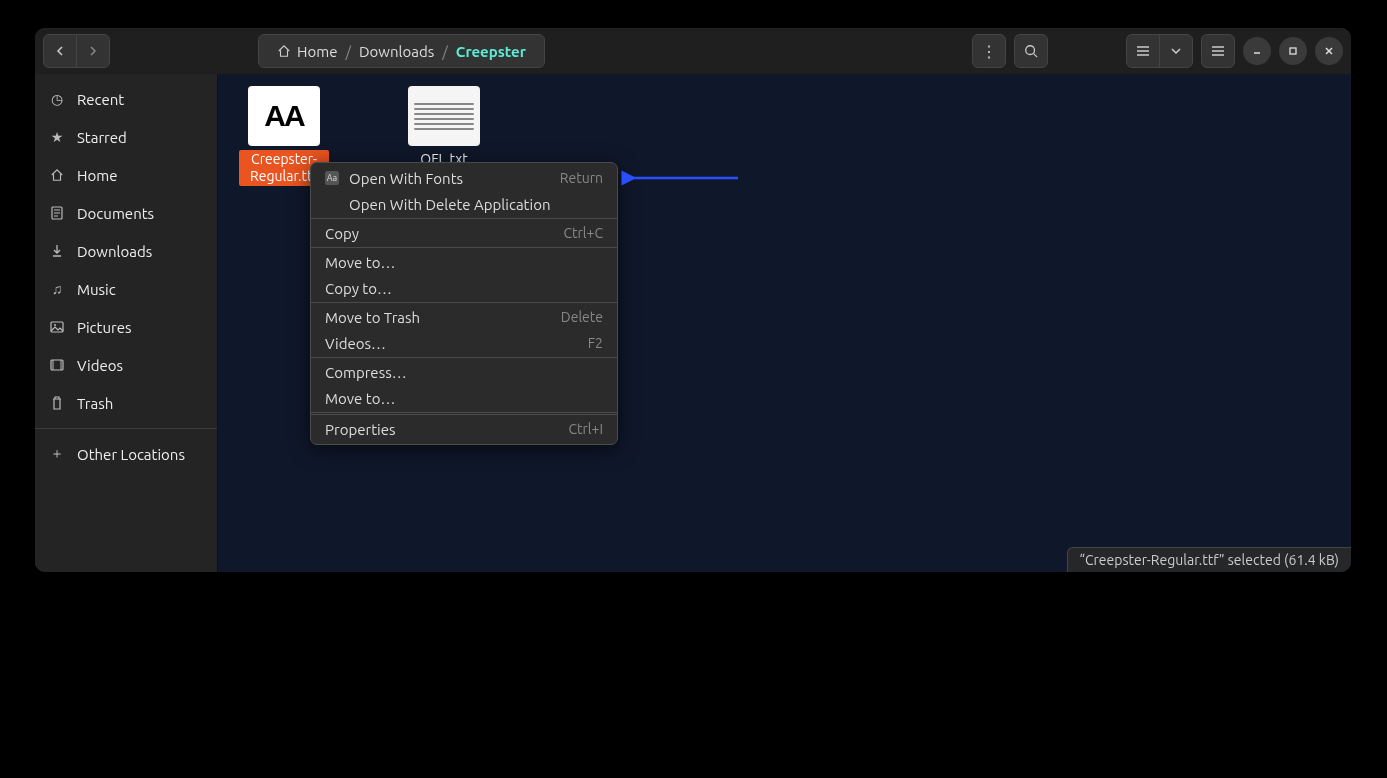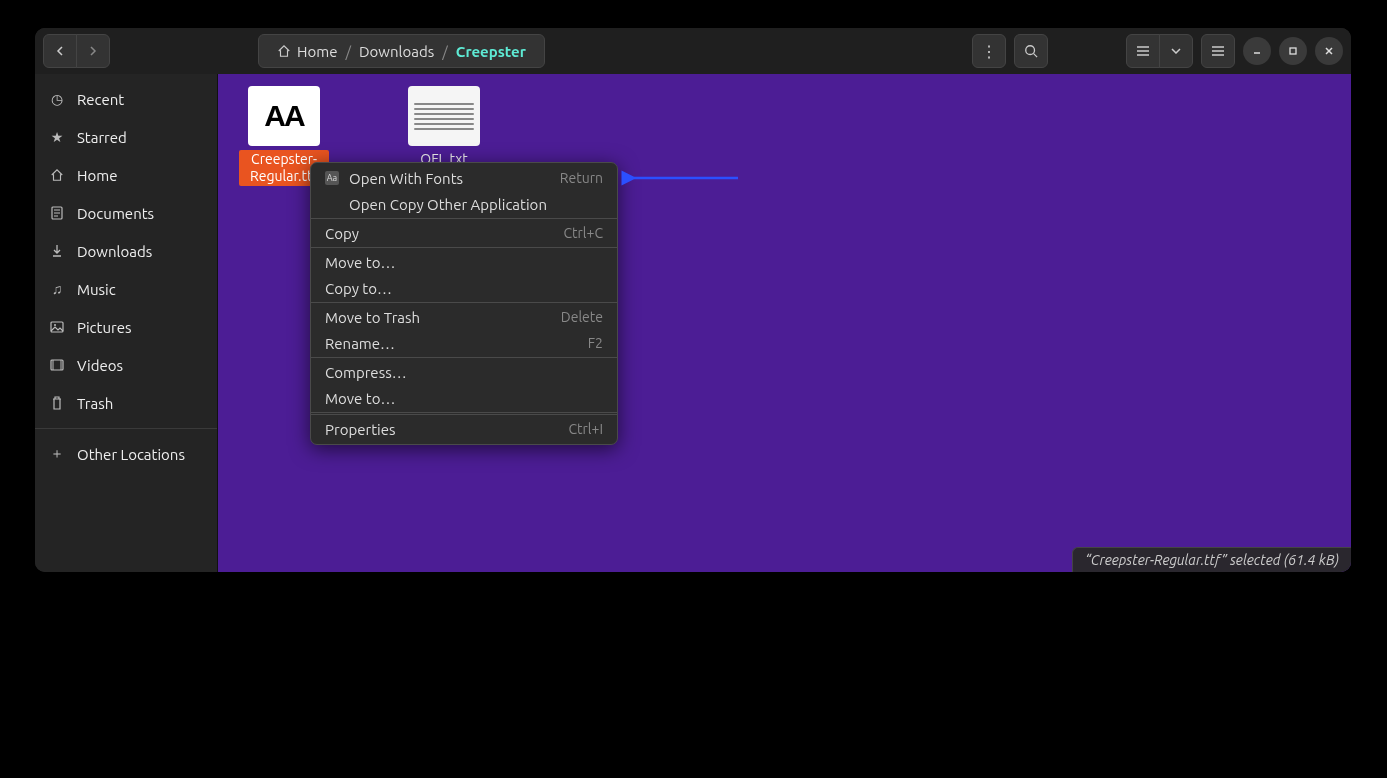--- a/index.html
+++ b/index.html
@@ -75,21 +75,21 @@
     gap: 12px;
     padding: 0 14px;
     color: #eee;
     cursor:pointer;
   }
   .side-sep { border-top:1px solid #3a3a3a; margin: 6px 0; }
   .side-icon { width: 16px; display:flex; justify-content:center; color:#bbb; font-size:14px;}
   .main {
     flex:1;
     position:relative;
-    background:#4c1d95;
+    background:#0f172a;
   }
   .files { display:flex; padding: 12px 16px; gap: 60px; align-items:flex-start;}
   .file {
     width: 100px;
     display:flex;
     flex-direction:column;
     align-items:center;
     text-align:center;
   }
   .thumb {
@@ -157,21 +157,20 @@
     bottom: 0;
     right: 0;
     background: rgba(40,40,40,0.95);
     border-top-left-radius:6px;
     border:1px solid #444;
     border-right:none;
     border-bottom:none;
     padding: 4px 12px;
     font-size:14px;
     color:#ccc;
-    font-style:italic;
   }
   .space-grow { flex: 1; }
 </style>
 </head>
 <body>
 
 <div class="window">
 
   <div class="titlebar">
     <div class="btn-group">
@@ -352,21 +351,21 @@
         <div class="cm-item">
           <span class="cm-left">
             <span class="cm-icon">Aa</span>
             <span>Open With Fonts</span>
           </span>
           <span class="cm-shortcut">Return</span>
         </div>
         <div class="cm-item">
           <span class="cm-left">
               <span style="width:14px;"></span>
-              <span>Open Copy Other Application</span>
+              <span>Open With Delete Application</span>
             </span>
         </div>
         <div class="cm-sep"></div>
         <div class="cm-item">
           <span class="cm-left">
               <span>Copy</span>
             </span>
           <span class="cm-shortcut">Ctrl+C</span>
         </div>
         <div class="cm-sep"></div>
@@ -382,21 +381,21 @@
         </div>
         <div class="cm-sep"></div>
         <div class="cm-item">
           <span class="cm-left">
               <span>Move to Trash</span>
             </span>
           <span class="cm-shortcut">Delete</span>
         </div>
         <div class="cm-item">
           <span class="cm-left">
-              <span>Rename…</span>
+              <span>Videos…</span>
             </span>
           <span class="cm-shortcut">F2</span>
         </div>
         <div class="cm-sep"></div>
         <div class="cm-item">
           <span class="cm-left">
               <span>Compress…</span>
             </span>
         </div>
         <div class="cm-item">

